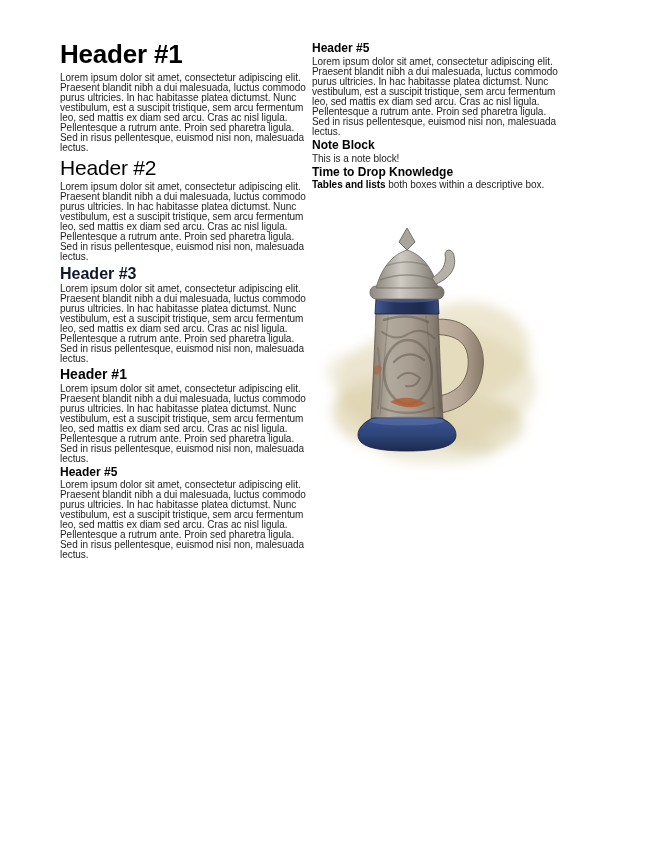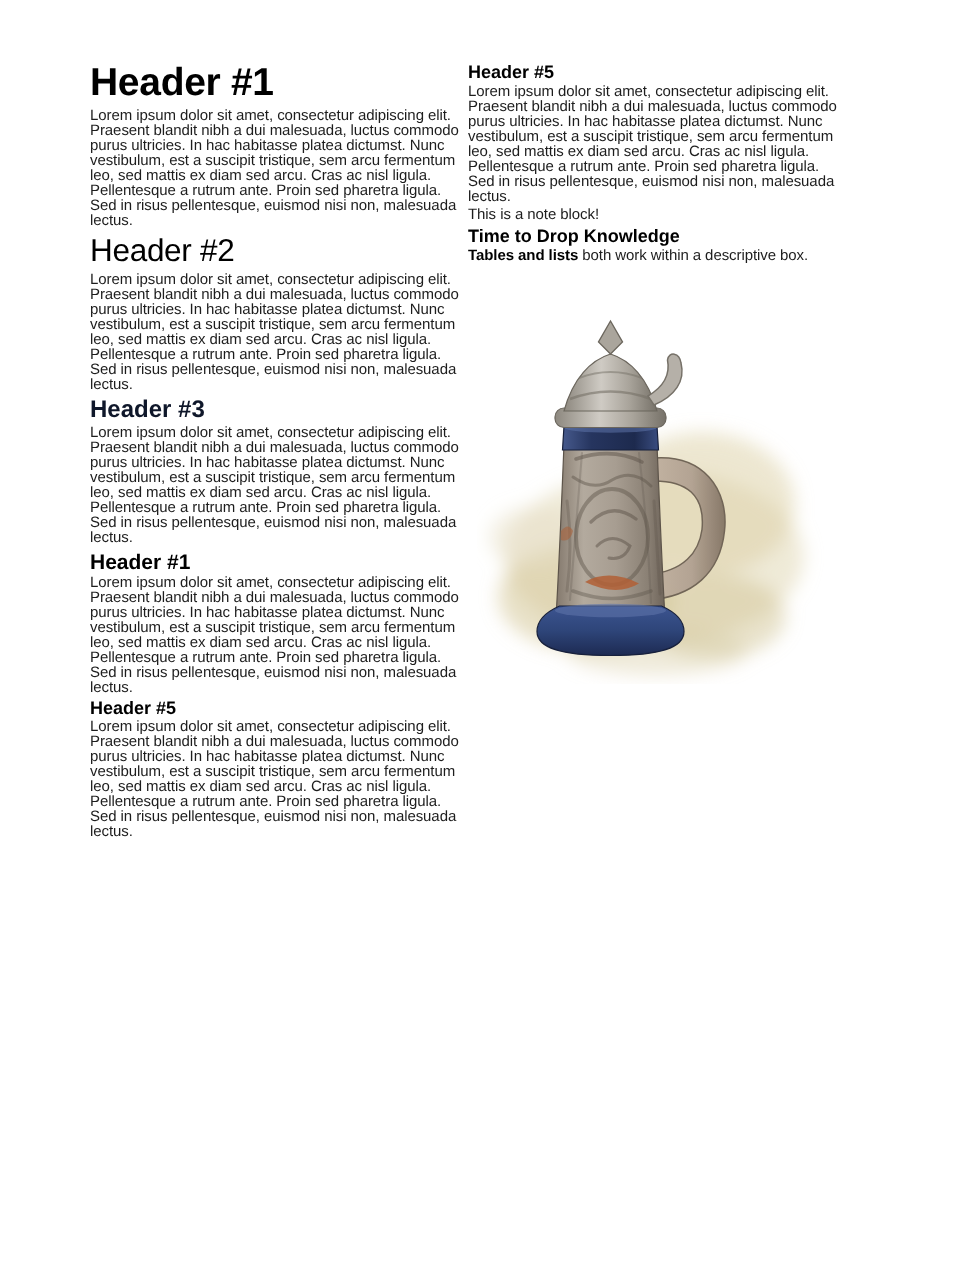--- a/index.html
+++ b/index.html
@@ -112,28 +112,29 @@
   </div>
 
   <div class="col">
 
     <section>
       <h5 class="doc-h5">Header #5</h5>
       <p class="body-text">Lorem ipsum dolor sit amet, consectetur adipiscing elit. Praesent blandit nibh a dui malesuada, luctus commodo purus ultricies. In hac habitasse platea dictumst. Nunc vestibulum, est a suscipit tristique, sem arcu fermentum leo, sed mattis ex diam sed arcu. Cras ac nisl ligula. Pellentesque a rutrum ante. Proin sed pharetra ligula. Sed in risus pellentesque, euismod nisi non, malesuada lectus.</p>
     </section>
 
     <section>
+      <h5 class="doc-h5">Note Block</h5>
       <p class="body-text">This is a note block!</p>
     </section>
 
     <section>
       <h5 class="doc-h5">Time to Drop Knowledge</h5>
     </section>
 
-    <p class="body-text mixed-line"><strong>Tables and lists</strong><span> both work within a descriptive box.</span></p>
+    <p class="body-text mixed-line"><strong>Tables and lists</strong><span> both boxes within a descriptive box.</span></p>
 
     <div class="illustration-wrap">
       <svg width="232" height="250" viewBox="0 0 232 250" xmlns="http://www.w3.org/2000/svg" role="img">
         <defs>
           <filter id="wash" x="-30%" y="-30%" width="160%" height="160%">
             <feGaussianBlur stdDeviation="6"></feGaussianBlur>
           </filter>
           <linearGradient id="bodyGrad" x1="0" y1="0" x2="1" y2="0">
             <stop offset="0" stop-color="#857a6e"></stop>
             <stop offset="0.25" stop-color="#b3aa9e"></stop>

